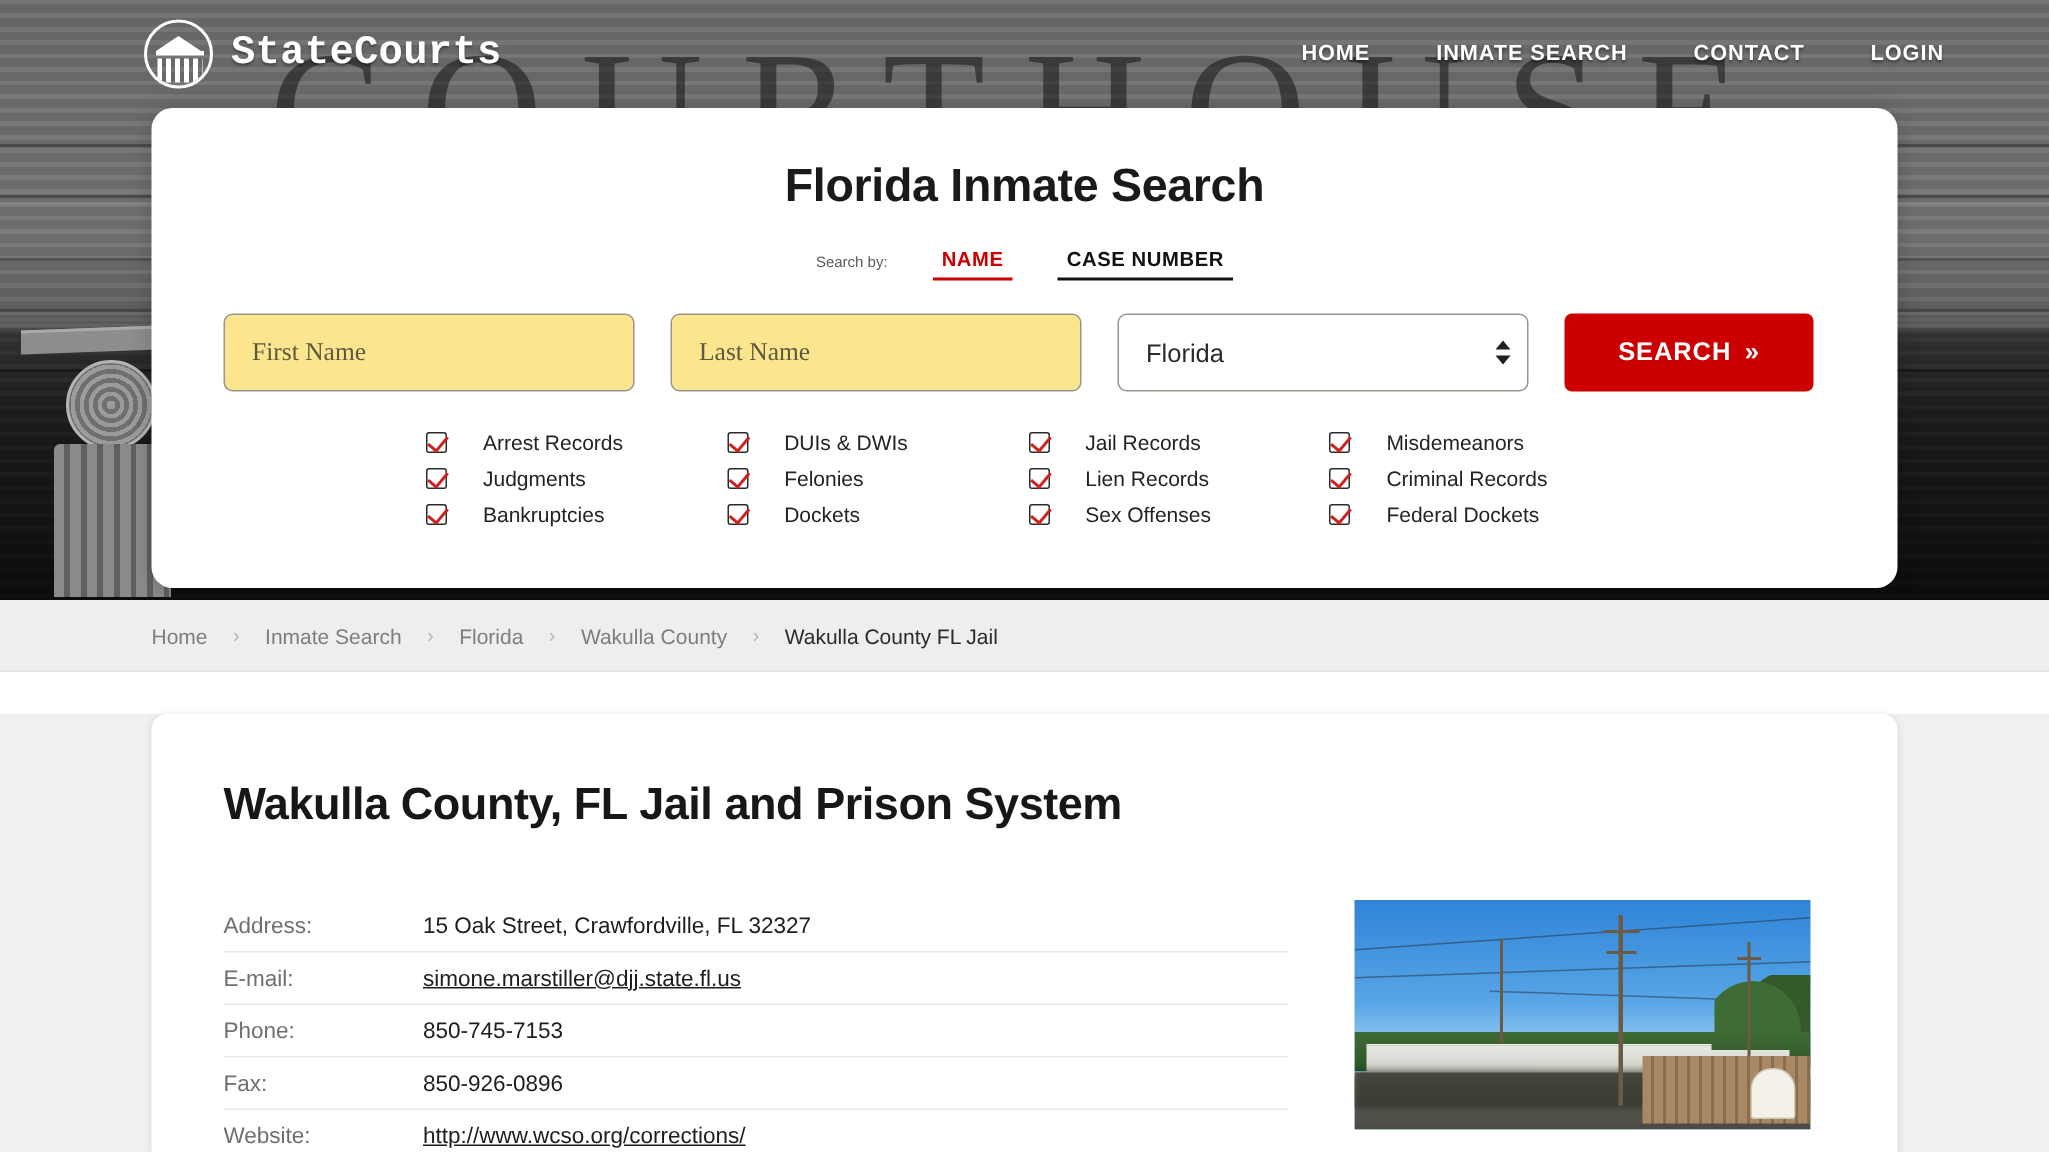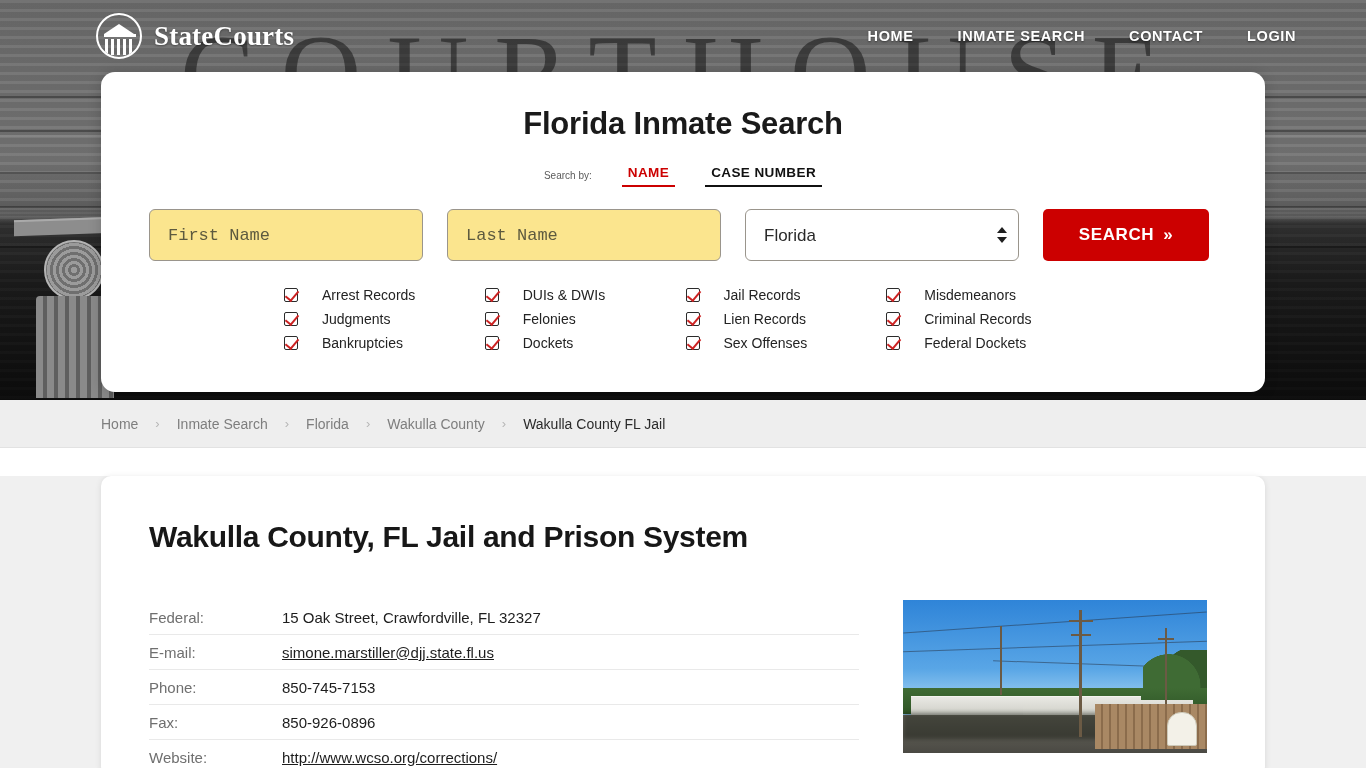--- a/index.html
+++ b/index.html
@@ -110,21 +110,21 @@
   }
   .brand-mark .lintel {
     position:absolute; left:6px; top:19px; width:32px; height:3px; background:#fff;
   }
   .brand-mark .cols {
     position:absolute; left:7px; top:24px; width:30px; height:16px;
     background: repeating-linear-gradient(to right,
       #ffffff 0 3px, transparent 3px 6px);
   }
   .brand-name {
-    color:#ffffff; font-family:Liberation Serif, serif;
+    color:#ffffff; font-family:Liberation Mono, monospace;
     font-size: 27px; font-weight: 700; letter-spacing: 0.2px;
     text-shadow: 0 1px 2px rgba(0,0,0,.4);
   }
   .topnav { margin-left:auto; display:flex; align-items:center; gap: 44px; }
   .topnav a {
     color:#ffffff; text-decoration:none;
     font-size: 14.5px; font-weight: 700; letter-spacing: 0.6px;
     text-shadow: 0 1px 2px rgba(0,0,0,.45);
   }
 
@@ -161,21 +161,21 @@
   .form-row {
     display:flex; align-items:center; gap: 24px;
     margin-top: 22px;
   }
   .field {
     height: 52px; border-radius: 6px;
     border: 1px solid #9a958c;
     background: #fbe58e;
     padding: 0 18px;
     font-size: 17px; color: #5d5a3f;
-    font-family: Liberation Mono, monospace;
+    font-family: Liberation Serif, serif;
     outline: none;
   }
   .field::placeholder { color: #5d5a3f; opacity: 1; }
   .field-first { width: 274px; }
   .field-last  { width: 274px; }
   .select-wrap { position: relative; width: 274px; }
   .state-select {
     width: 100%; height: 52px; border-radius: 6px;
     border: 1px solid #9a958c; background:#ffffff;
     padding: 0 34px 0 18px;
@@ -454,21 +454,21 @@
   </div>
 </div>
 
 <div class="page-bg">
   <div class="content-card">
     <h2 class="page-title">Wakulla County, FL Jail and Prison System</h2>
 
     <div class="detail-wrap">
       <div class="detail-table">
         <div class="drow">
-          <span class="dlabel">Federal:</span>
+          <span class="dlabel">Address:</span>
           <span class="dvalue">15 Oak Street, Crawfordville, FL 32327</span>
         </div>
         <div class="drow">
           <span class="dlabel">E-mail:</span>
           <span class="dvalue"><a href="#">simone.marstiller@djj.state.fl.us</a></span>
         </div>
         <div class="drow">
           <span class="dlabel">Phone:</span>
           <span class="dvalue">850-745-7153</span>
         </div>

